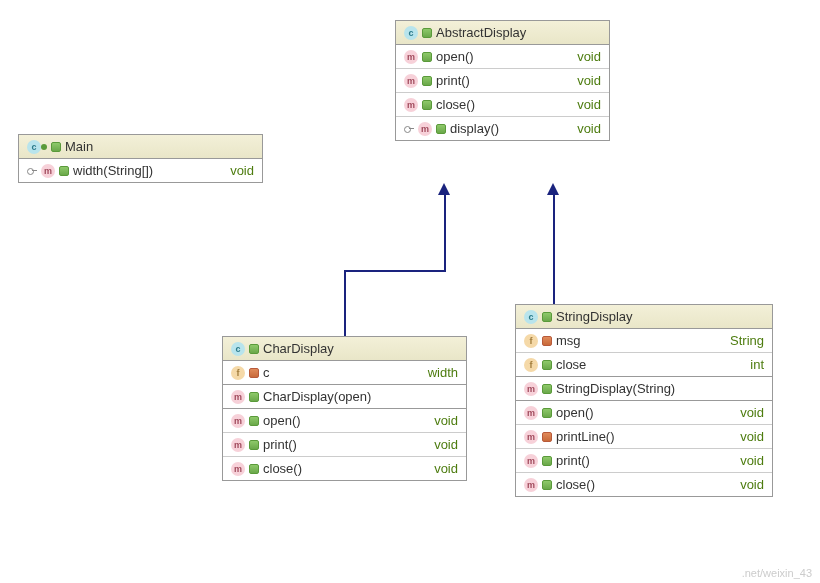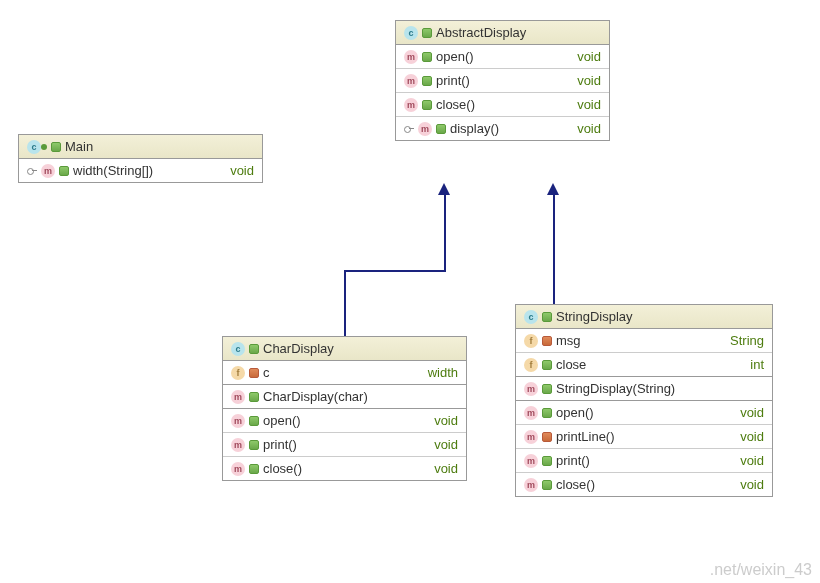--- a/index.html
+++ b/index.html
@@ -78,21 +78,21 @@
     position: absolute;
     width: 0; height: 0;
     border-left: 6px solid transparent;
     border-right: 6px solid transparent;
     border-bottom: 12px solid #1a237e;
   }
   .watermark {
     position: absolute;
     right: 8px;
     bottom: 4px;
-    font-size: 16px;
+    font-size: 11px;
     color: #ccc;
   }
   .key-icon {
     position: relative;
     width: 10px; height: 10px;
     flex-shrink: 0;
   }
   .key-icon::before {
     content: "";
     position: absolute;
@@ -197,21 +197,21 @@
           <span>c</span>
         </div>
       <span class="row-type">width</span>
     </div>
   </div>
   <div class="uml-section">
     <div class="uml-row">
       <div class="row-left">
           <span class="badge badge-m">m</span>
           <span class="vis vis-pub"></span>
-          <span>CharDisplay(char)</span>
+          <span>CharDisplay(open)</span>
         </div>
     </div>
   </div>
   <div class="uml-section">
     <div class="uml-row">
       <div class="row-left">
           <span class="badge badge-m">m</span>
           <span class="vis vis-pub"></span>
           <span>open()</span>
         </div>

